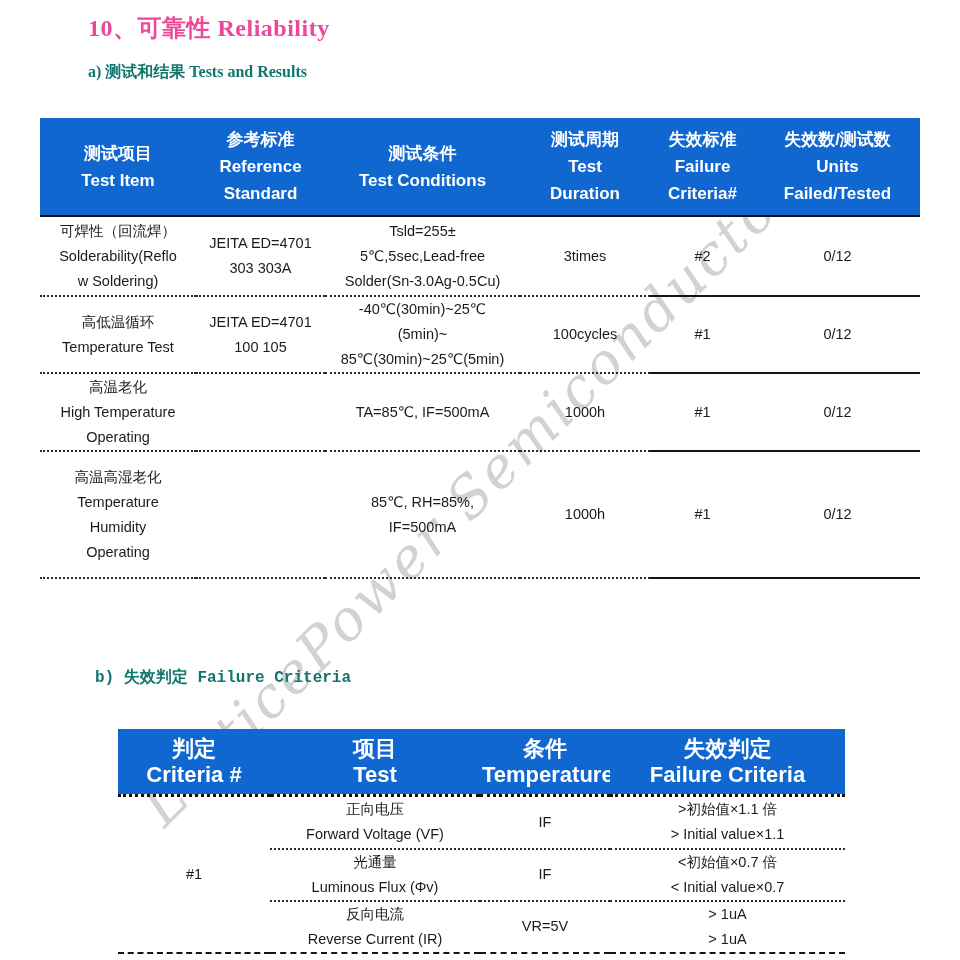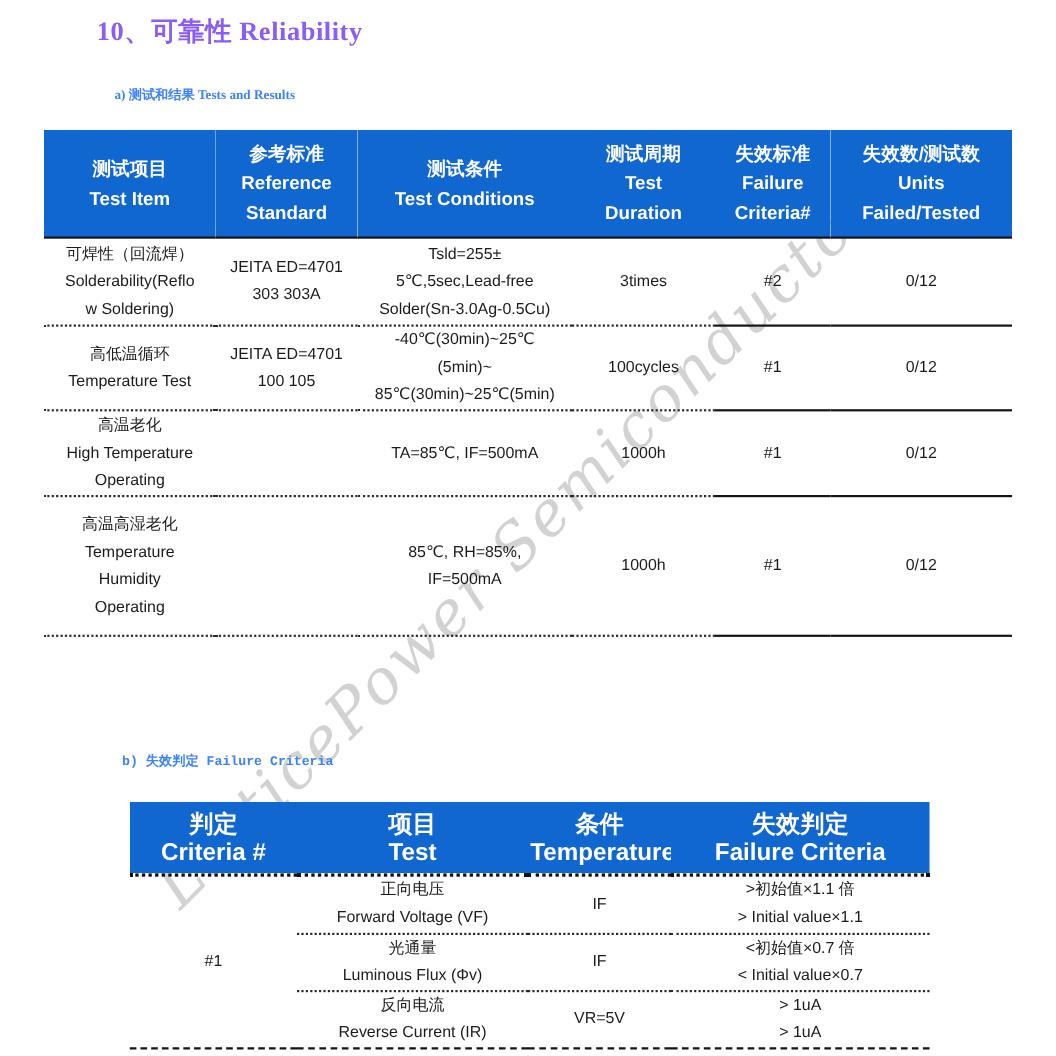--- a/index.html
+++ b/index.html
@@ -4,26 +4,26 @@
 <style>
   html,body{margin:0;padding:0;background:#fff;}
   .page{
     position:relative;width:960px;height:960px;overflow:hidden;background:#fff;
     font-family:"Liberation Sans","DejaVu Sans",sans-serif;color:#1b1b1b;
   }
   
   .title{
     position:absolute;left:88px;top:12px;margin:0;
     font-family:"Liberation Serif","DejaVu Serif",serif;
-    font-size:24px;font-weight:bold;color:#8b5cf6;letter-spacing:.5px;
+    font-size:24px;font-weight:bold;color:#ec4899;letter-spacing:.5px;
   }
   .subheading{
-    position:absolute;margin:16px;
+    position:absolute;margin:0;
     font-family:"Liberation Serif","DejaVu Serif",serif;
-    font-size:12px;font-weight:bold;color:#3b82f6;
+    font-size:16px;font-weight:bold;color:#0f766e;
   }
   .sub-a{left:88px;top:62px;}
   .sub-b{left:95px;top:667px;font-family:Liberation Mono, monospace;}
   
   .watermark{
     position:absolute;left:128px;top:792px;z-index:0;
     transform:rotate(-45deg);transform-origin:0 0;
     font-family:"DejaVu Serif","Liberation Serif",serif;font-style:italic;
     font-size:56px;letter-spacing:3px;white-space:nowrap;
     color:rgba(173,173,173,0.55);pointer-events:none;

